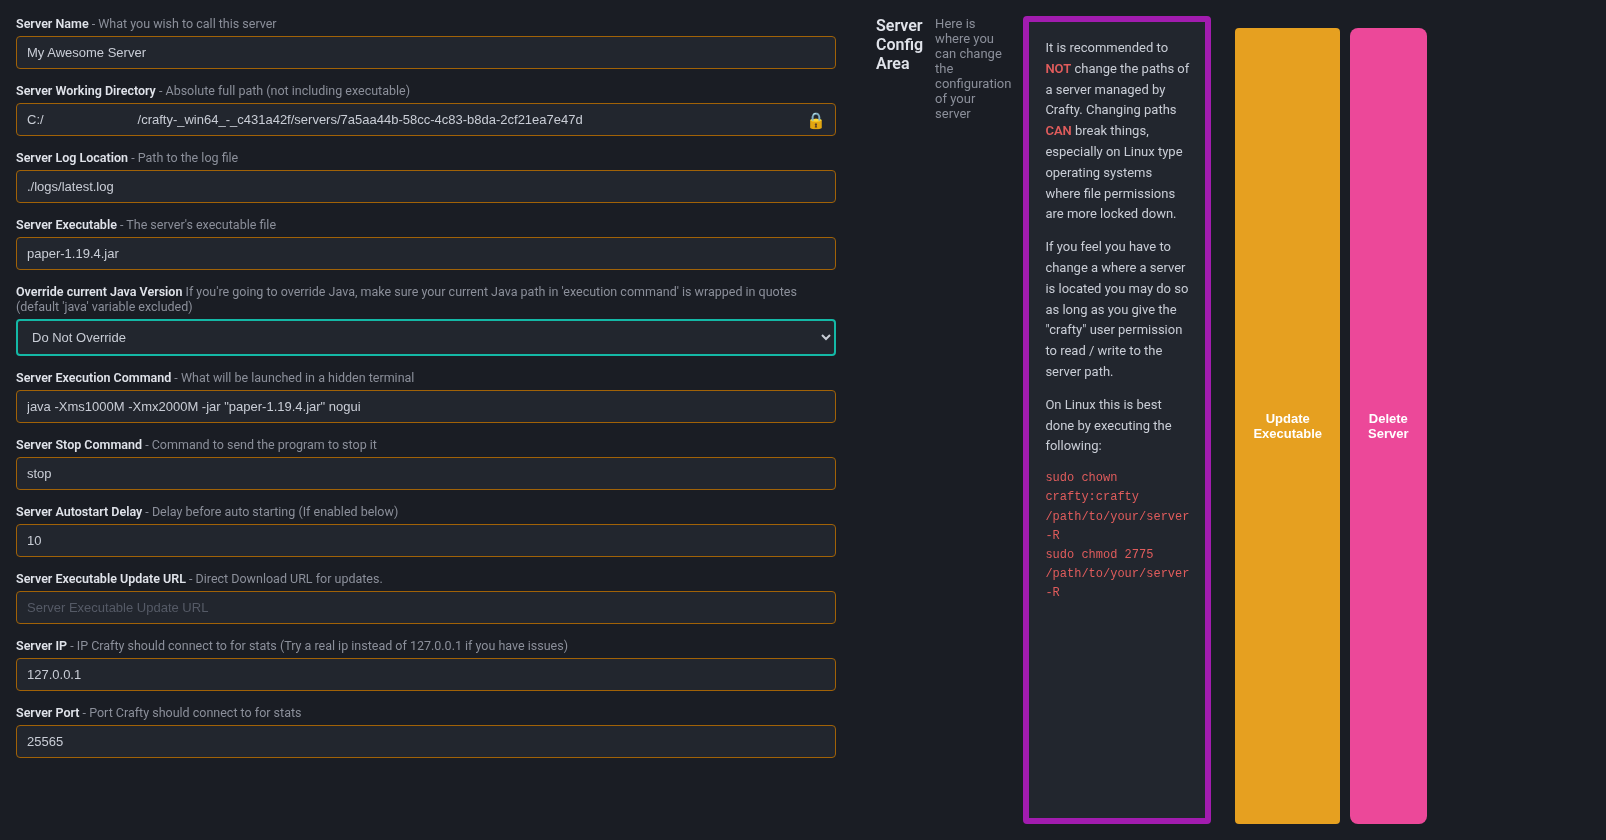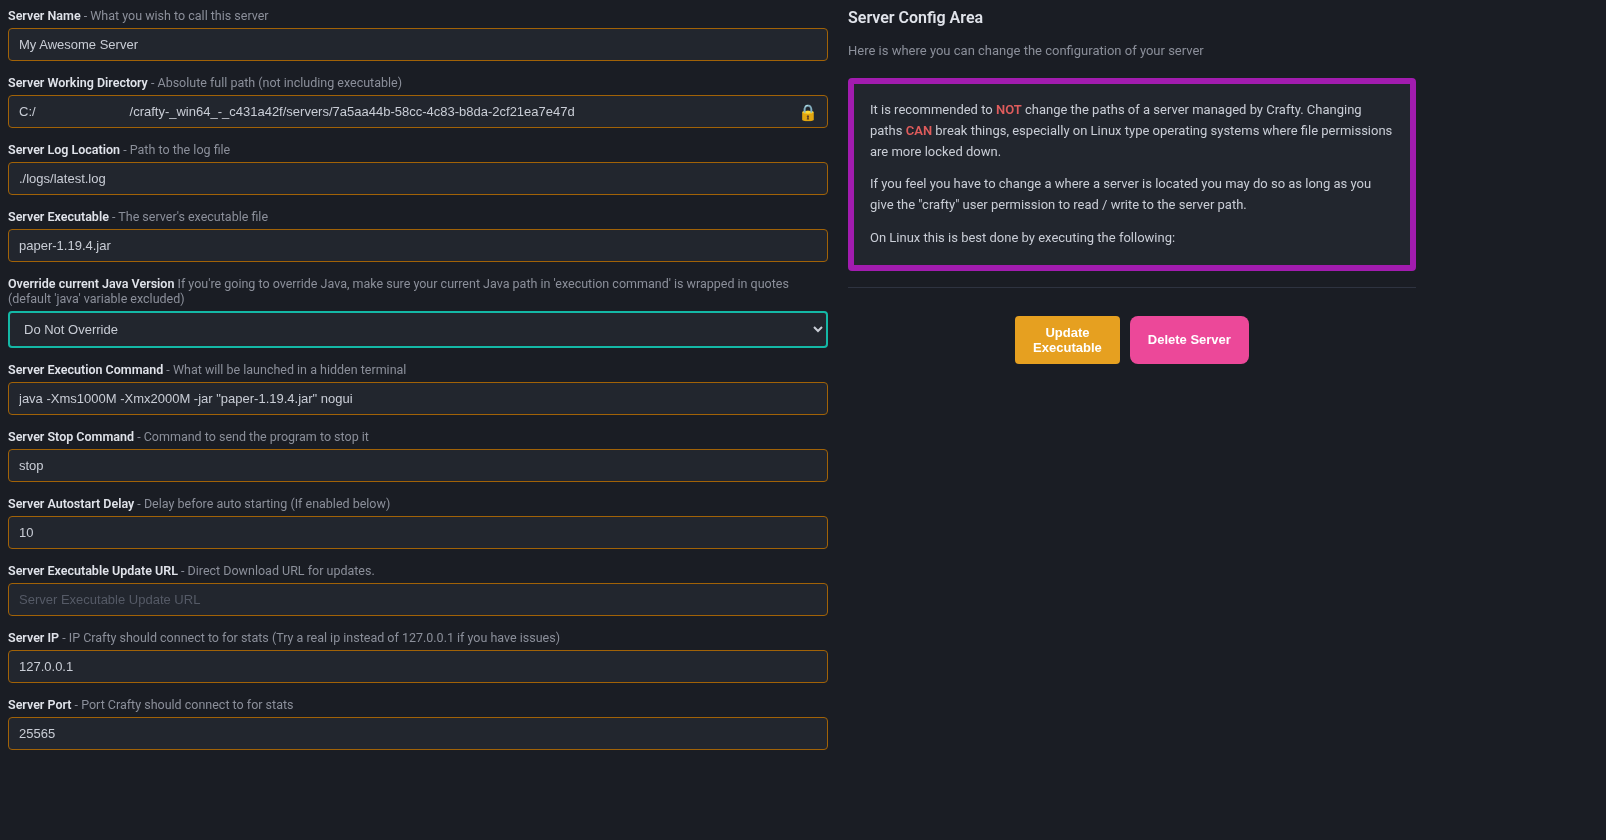--- a/index.html
+++ b/index.html
@@ -7,32 +7,33 @@
       background-color: #1a1d24;
       color: #c9cdd6;
       font-family: -apple-system, BlinkMacSystemFont, 'Segoe UI', Roboto, sans-serif;
       font-size: 13px;
       min-height: 840px;
     }
     .main-layout {
       display: flex;
       width: 1424px;
       min-height: 840px;
-      padding: 8px;
+      padding: 16px;
+      gap: 20px;
     }
     .left-panel {
       flex: 0 0 820px;
       display: flex;
       flex-direction: column;
       gap: 14px;
     }
     .right-panel {
       flex: 1;
       display: flex;
-      flex-direction: column;
+      flex-direction: row;
       gap: 12px;
       padding-left: 20px;
     }
     .field-group {
       display: flex;
       flex-direction: column;
       gap: 5px;
     }
     .field-label {
       font-size: 12.5px;
@@ -253,20 +254,24 @@
   <div class="right-panel">
     <div class="right-panel-title">Server Config Area</div>
     <div class="right-panel-subtitle">Here is where you can change the configuration of your server</div>
 
     <div class="info-box">
       <p>
         <span>It is recommended to </span><span class="text-danger">NOT</span><span> change the paths of a server managed by Crafty. Changing paths </span><span class="text-warning">CAN</span><span> break things, especially on Linux type operating systems where file permissions are more locked down.</span>
       </p>
       <p>If you feel you have to change a where a server is located you may do so as long as you give the "crafty" user permission to read / write to the server path.</p>
       <p>On Linux this is best done by executing the following:</p>
+      <div class="code-block">
+        <span class="code-line">sudo chown crafty:crafty /path/to/your/server -R</span>
+        <span class="code-line">sudo chmod 2775 /path/to/your/server -R</span>
+      </div>
     </div>
 
     <hr class="divider">
 
     <div class="buttons-row">
       <button class="btn-update">Update<br>Executable</button>
       <button class="btn-delete">Delete Server</button>
     </div>
   </div>
 </div>

